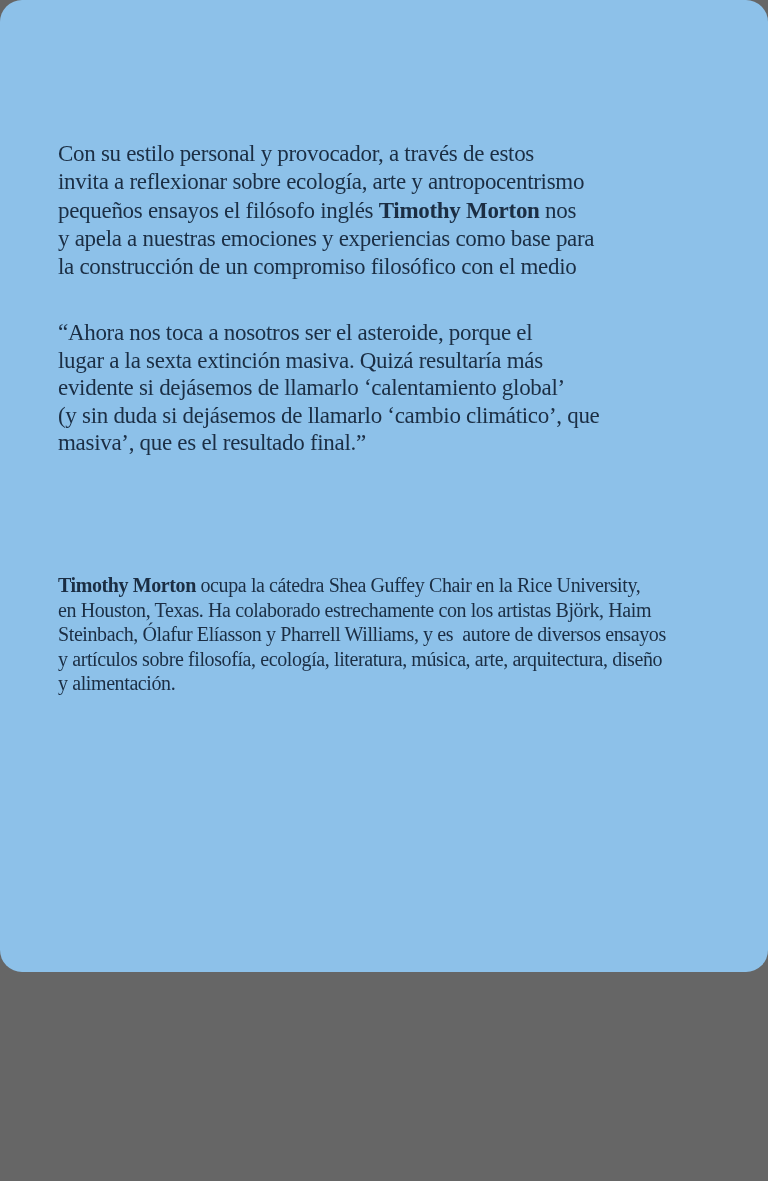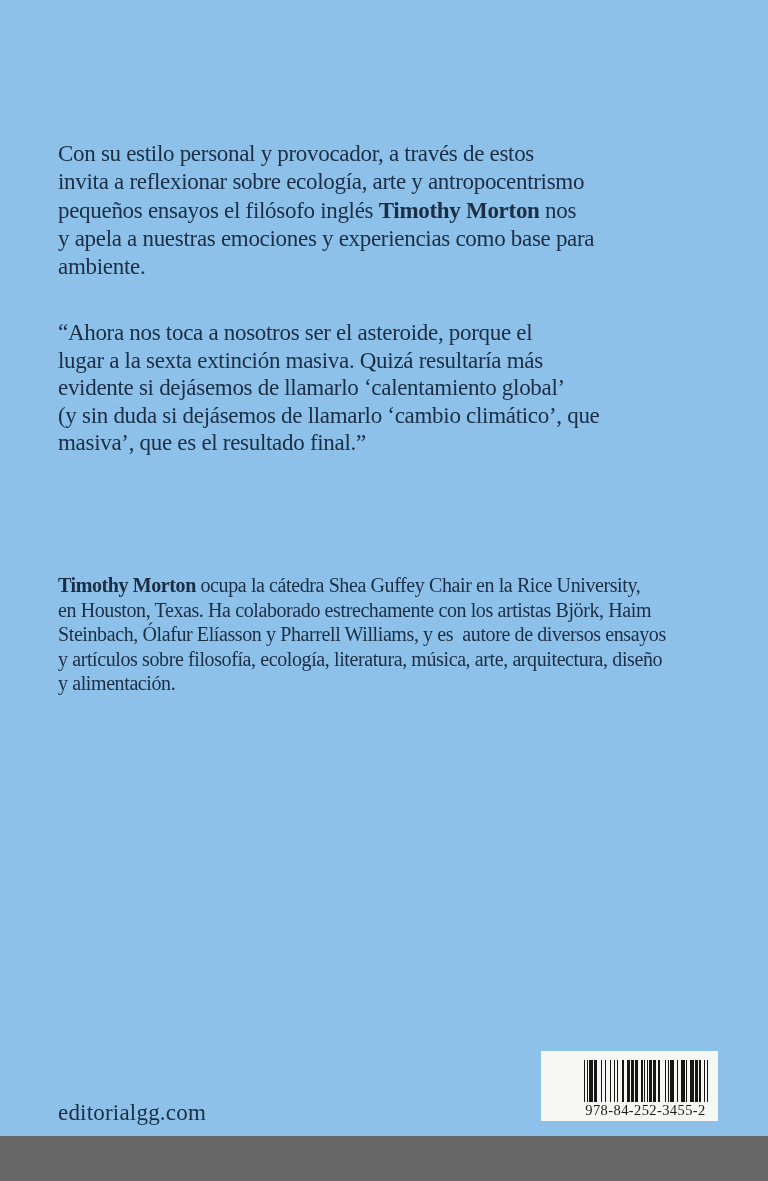--- a/index.html
+++ b/index.html
@@ -3,25 +3,26 @@
 <meta charset="utf-8">
 <style>
   html, body {
     margin: 0;
     padding: 0;
     background: #666;
   }
   .cover {
     position: relative;
     width: 768px;
-    height: 1136px;
+    height: 972px;
     background: var(--bg, #8dc1e9);
     color: var(--ink, #1b2e44);
     font-family: "Liberation Serif", "DejaVu Serif", serif;
     overflow: hidden;
+    border-radius: 22px;
   }
   .para {
     position: absolute;
     left: 58px;
   }
   .para .line {
     white-space: pre;       
     letter-spacing: -0.3px;
   }
   .synopsis {
@@ -80,21 +81,21 @@
 </head>
 <body>
 
 <div class="cover" style="--bg: #8dc1e9; --ink: #1b2e44; --barcode-bg: #f7f8f5;">
 
   <section class="para synopsis">
       <div class="line"><span>Con su estilo personal y provocador, a través de estos</span></div>
       <div class="line"><span>invita a reflexionar sobre ecología, arte y antropocentrismo</span></div>
       <div class="line"><span>pequeños ensayos el filósofo inglés </span><b>Timothy Morton</b><span> nos</span></div>
       <div class="line"><span>y apela a nuestras emociones y experiencias como base para</span></div>
-      <div class="line"><span>ambiente.</span></div>
+      <div class="line"><span>la construcción de un compromiso filosófico con el medio</span></div>
     </section>
 
   <section class="para quote">
       <div class="line"><span>“Ahora nos toca a nosotros ser el asteroide, porque el</span></div>
       <div class="line"><span>lugar a la sexta extinción masiva. Quizá resultaría más</span></div>
       <div class="line"><span>evidente si dejásemos de llamarlo ‘calentamiento global’</span></div>
       <div class="line"><span>(y sin duda si dejásemos de llamarlo ‘cambio climático’, que</span></div>
       <div class="line"><span>masiva’, que es el resultado final.”</span></div>
     </section>
 

